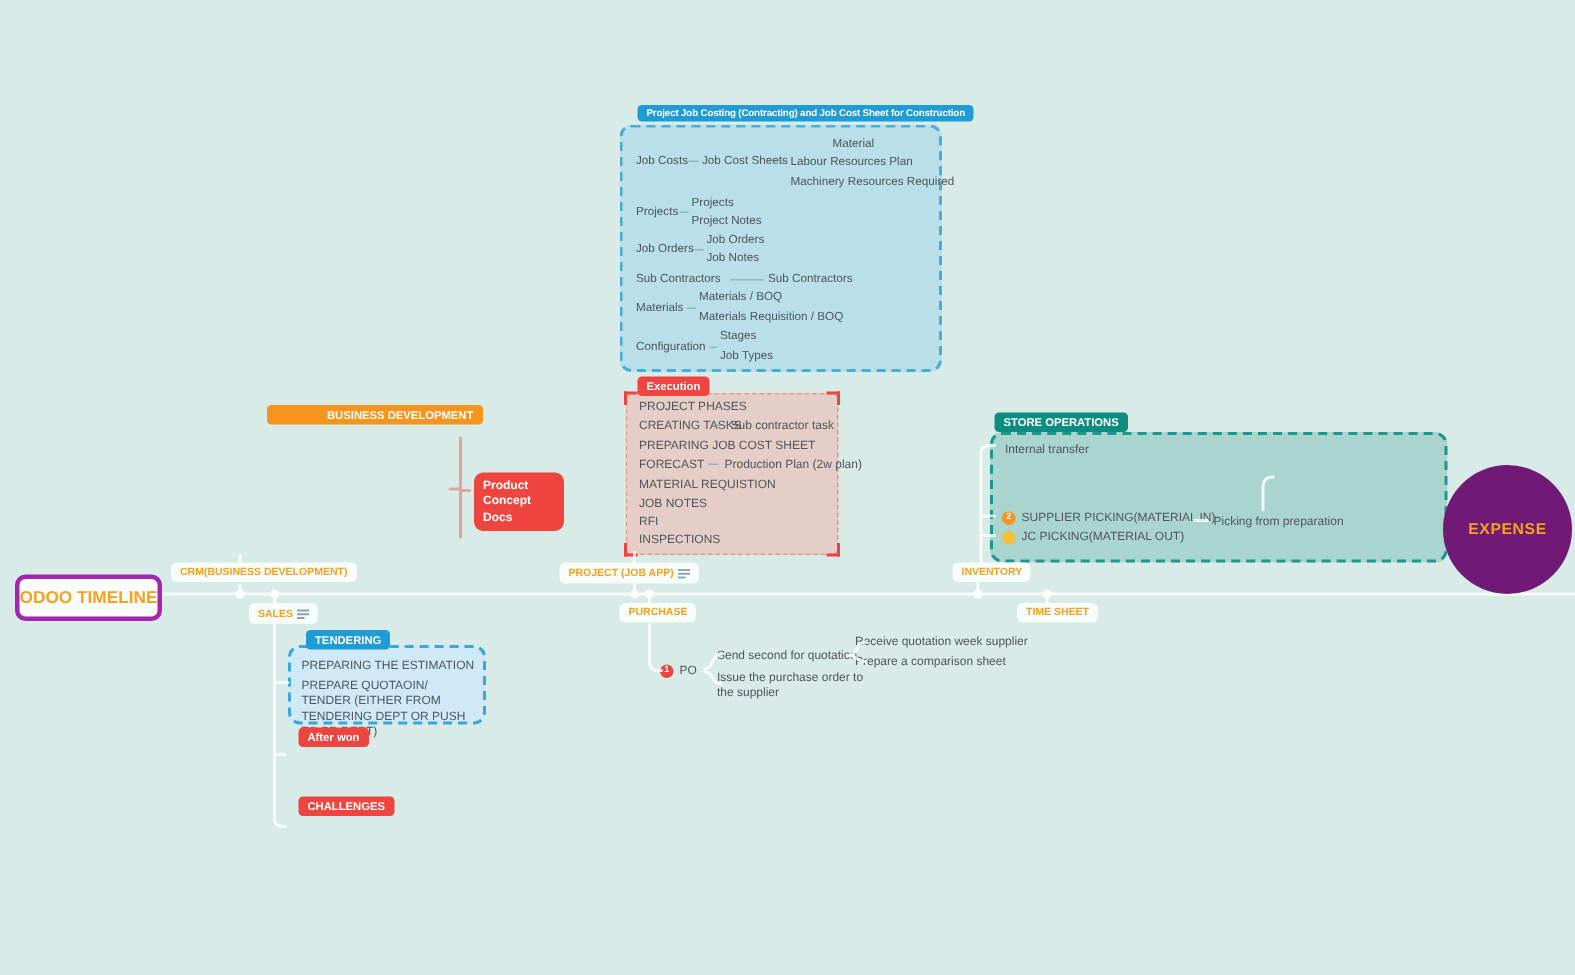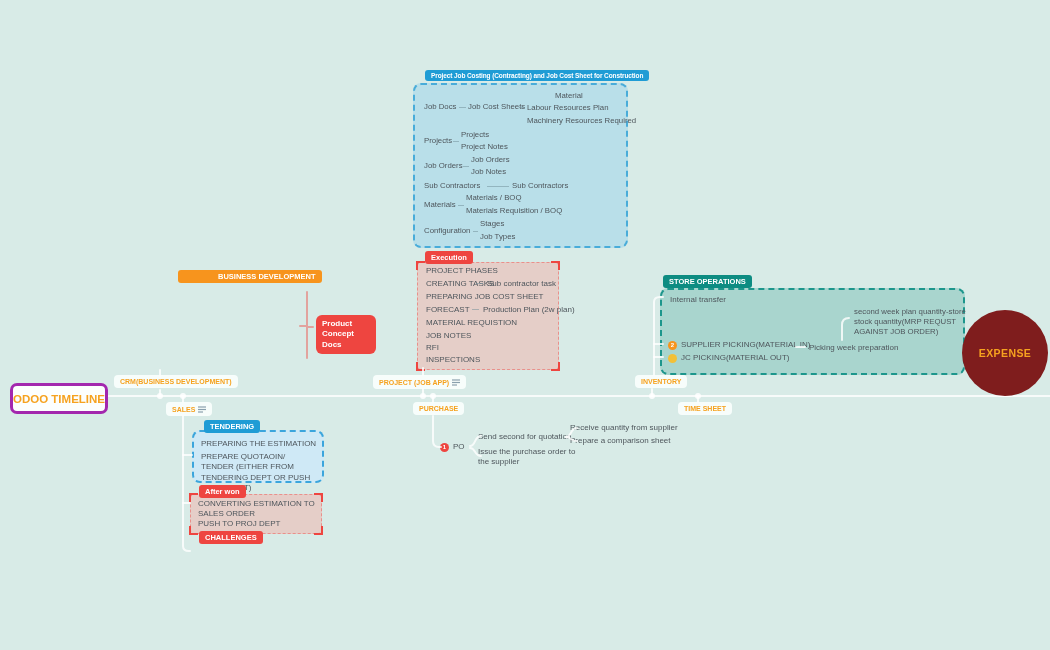--- a/index.html
+++ b/index.html
@@ -18,21 +18,21 @@
   .lbl.wide{font-size:6.5px;letter-spacing:-0.1px;}
   .item{position:absolute;color:#4e565c;font-size:8px;line-height:1.3;}
   .bluetext{font-size:7.8px;white-space:nowrap;}
   .pill{position:absolute;background:rgba(250,254,253,.92);border-radius:4px;color:#f6a21f;
     font-weight:bold;font-size:7px;padding:3px 6px;white-space:nowrap;z-index:3;
     display:flex;align-items:center;gap:3px;}
   .rootnode{position:absolute;left:10px;top:383px;width:92px;height:25px;background:#fcfefd;
     border:3px solid #a327ae;border-radius:7px;display:flex;align-items:center;
     justify-content:center;color:#f6a21f;font-weight:bold;font-size:11.5px;z-index:3;}
   .expense{position:absolute;left:962px;top:310px;width:86px;height:86px;border-radius:50%;
-    background:#7f1d1d;display:flex;align-items:center;justify-content:center;color:#f6a21f;
+    background:#701a75;display:flex;align-items:center;justify-content:center;color:#f6a21f;
     font-weight:bold;font-size:10.5px;letter-spacing:.4px;z-index:3;}
   .dash{position:absolute;height:1px;background:rgba(110,140,150,.5);}
   .corner{position:absolute;width:7px;height:7px;border:0 solid #ee4540;z-index:4;}
   .corner.tl{left:-2px;top:-2px;border-left-width:2px;border-top-width:2px;}
   .corner.tr{right:-2px;top:-2px;border-right-width:2px;border-top-width:2px;}
   .corner.bl{left:-2px;bottom:-2px;border-left-width:2px;border-bottom-width:2px;}
   .corner.br{right:-2px;bottom:-2px;border-right-width:2px;border-bottom-width:2px;}
   .prio{width:9px;height:9px;border-radius:50%;color:#fff;font-size:6px;font-weight:bold;
     display:inline-flex;align-items:center;justify-content:center;flex:none;}
   .prio.p1{background:#ee4540;} .prio.p2{background:#f7941d;} .prio.p3{background:#f2c037;}
@@ -40,21 +40,21 @@
   .childlink::before{content:"";display:inline-block;width:7px;height:1px;
     background:rgba(110,140,150,.5);vertical-align:middle;margin-right:4px;}
   svg.connectors{position:absolute;left:0;top:0;z-index:2;pointer-events:none;}
 </style>
 </head>
 <body>
 
 <div class="canvas">
 
   <div class="box jobbox" style="left:413px;top:83px;width:211px;height:161px;">
-    <span class="item bluetext" style="left:9px;top:17px;">Job Docs</span>
+    <span class="item bluetext" style="left:9px;top:17px;">Job Costs</span>
     <span class="item bluetext" style="left:53px;top:17px;">Job Cost Sheets</span>
     <span class="item bluetext" style="left:112px;top:6px;padding-left:28px;">Material</span>
     <span class="item bluetext" style="left:112px;top:18px;">Labour Resources Plan</span>
     <span class="item bluetext" style="left:112px;top:31px;">Machinery Resources Required</span>
     <span class="item bluetext" style="left:9px;top:51px;">Projects</span>
     <span class="item bluetext" style="left:46px;top:45px;">Projects</span>
     <span class="item bluetext" style="left:46px;top:57px;">Project Notes</span>
     <span class="item bluetext" style="left:9px;top:76px;">Job Orders</span>
     <span class="item bluetext" style="left:56px;top:70px;">Job Orders</span>
     <span class="item bluetext" style="left:56px;top:82px;">Job Notes</span>
@@ -91,51 +91,42 @@
     <span class="item" style="left:8px;top:80px;">RFI</span>
     <span class="item" style="left:8px;top:92px;">INSPECTIONS</span>
   </div>
 
 
   <div class="box tendbox" style="left:192px;top:430px;width:128px;height:49px;">
     <span class="item" style="left:7px;top:7px;width:116px;">PREPARING THE ESTIMATION</span>
     <span class="item" style="left:7px;top:20px;width:116px;">PREPARE QUOTAOIN/ TENDER (EITHER FROM TENDERING DEPT OR PUSH TO BD DEPT)</span>
   </div>
 
-  <div class="box pinkbox" style="left:190px;top:494px;width:130px;height:38px;">
-    <div class="corner tl"></div>
-    <div class="corner tr"></div>
-    <div class="corner bl"></div>
-    <div class="corner br"></div>
-    <span class="item" style="left:7px;top:4px;width:118px;">CONVERTING ESTIMATION TO SALES ORDER</span>
-    <span class="item" style="left:7px;top:24px;width:118px;">PUSH TO PROJ DEPT</span>
-  </div>
 
 
   <div class="box storebox" style="left:660px;top:288px;width:301px;height:83px;">
     <span class="item" style="left:8px;top:5px;">Internal transfer</span>
     <div class="row" style="left:6px;top:50px;">
       <span class="prio p2">2</span>
       <span class="item" style="position:static;white-space:nowrap;">SUPPLIER PICKING(MATERIAL IN)</span>
     </div>
     <div class="row" style="left:6px;top:63px;">
       <span class="prio p3"></span>
 
       <span class="item" style="position:static;white-space:nowrap;">JC PICKING(MATERIAL OUT)</span>
     </div>
-    <span class="item" style="left:147px;top:53px;white-space:nowrap;">Picking week preparation</span>
-    <span class="item" style="left:192px;top:17px;width:112px;font-size:7.8px;">second week plan quantity-store stock quantity(MRP REQUST AGAINST JOB ORDER)</span>
+    <span class="item" style="left:147px;top:53px;white-space:nowrap;">Picking from preparation</span>
   </div>
 
   <div class="row" style="left:440px;top:442px;z-index:2;">
     <span class="prio p1">1</span>
     <span class="item" style="position:static;">PO</span>
   </div>
   <span class="item" style="left:478px;top:432px;white-space:nowrap;">Send second for quotation</span>
-  <span class="item" style="left:570px;top:423px;white-space:nowrap;">Receive quantity from supplier</span>
+  <span class="item" style="left:570px;top:423px;white-space:nowrap;">Receive quotation week supplier</span>
   <span class="item" style="left:570px;top:436px;white-space:nowrap;">Prepare a comparison sheet</span>
   <span class="item" style="left:478px;top:447px;width:102px;">Issue the purchase order to the supplier</span>
 
   <svg class="connectors" width="1050" height="650">
     <g stroke="#ffffff" stroke-opacity="0.8" stroke-width="2" fill="none" stroke-linecap="round">
       <path d="M104 396 H1050"></path>
       <path d="M160 390 V396"></path>
         <path d="M160 376 V370"></path>
       <path d="M183 396 V402"></path>
       <path d="M183 416 V546 Q183 551 189 551 H190"></path>

